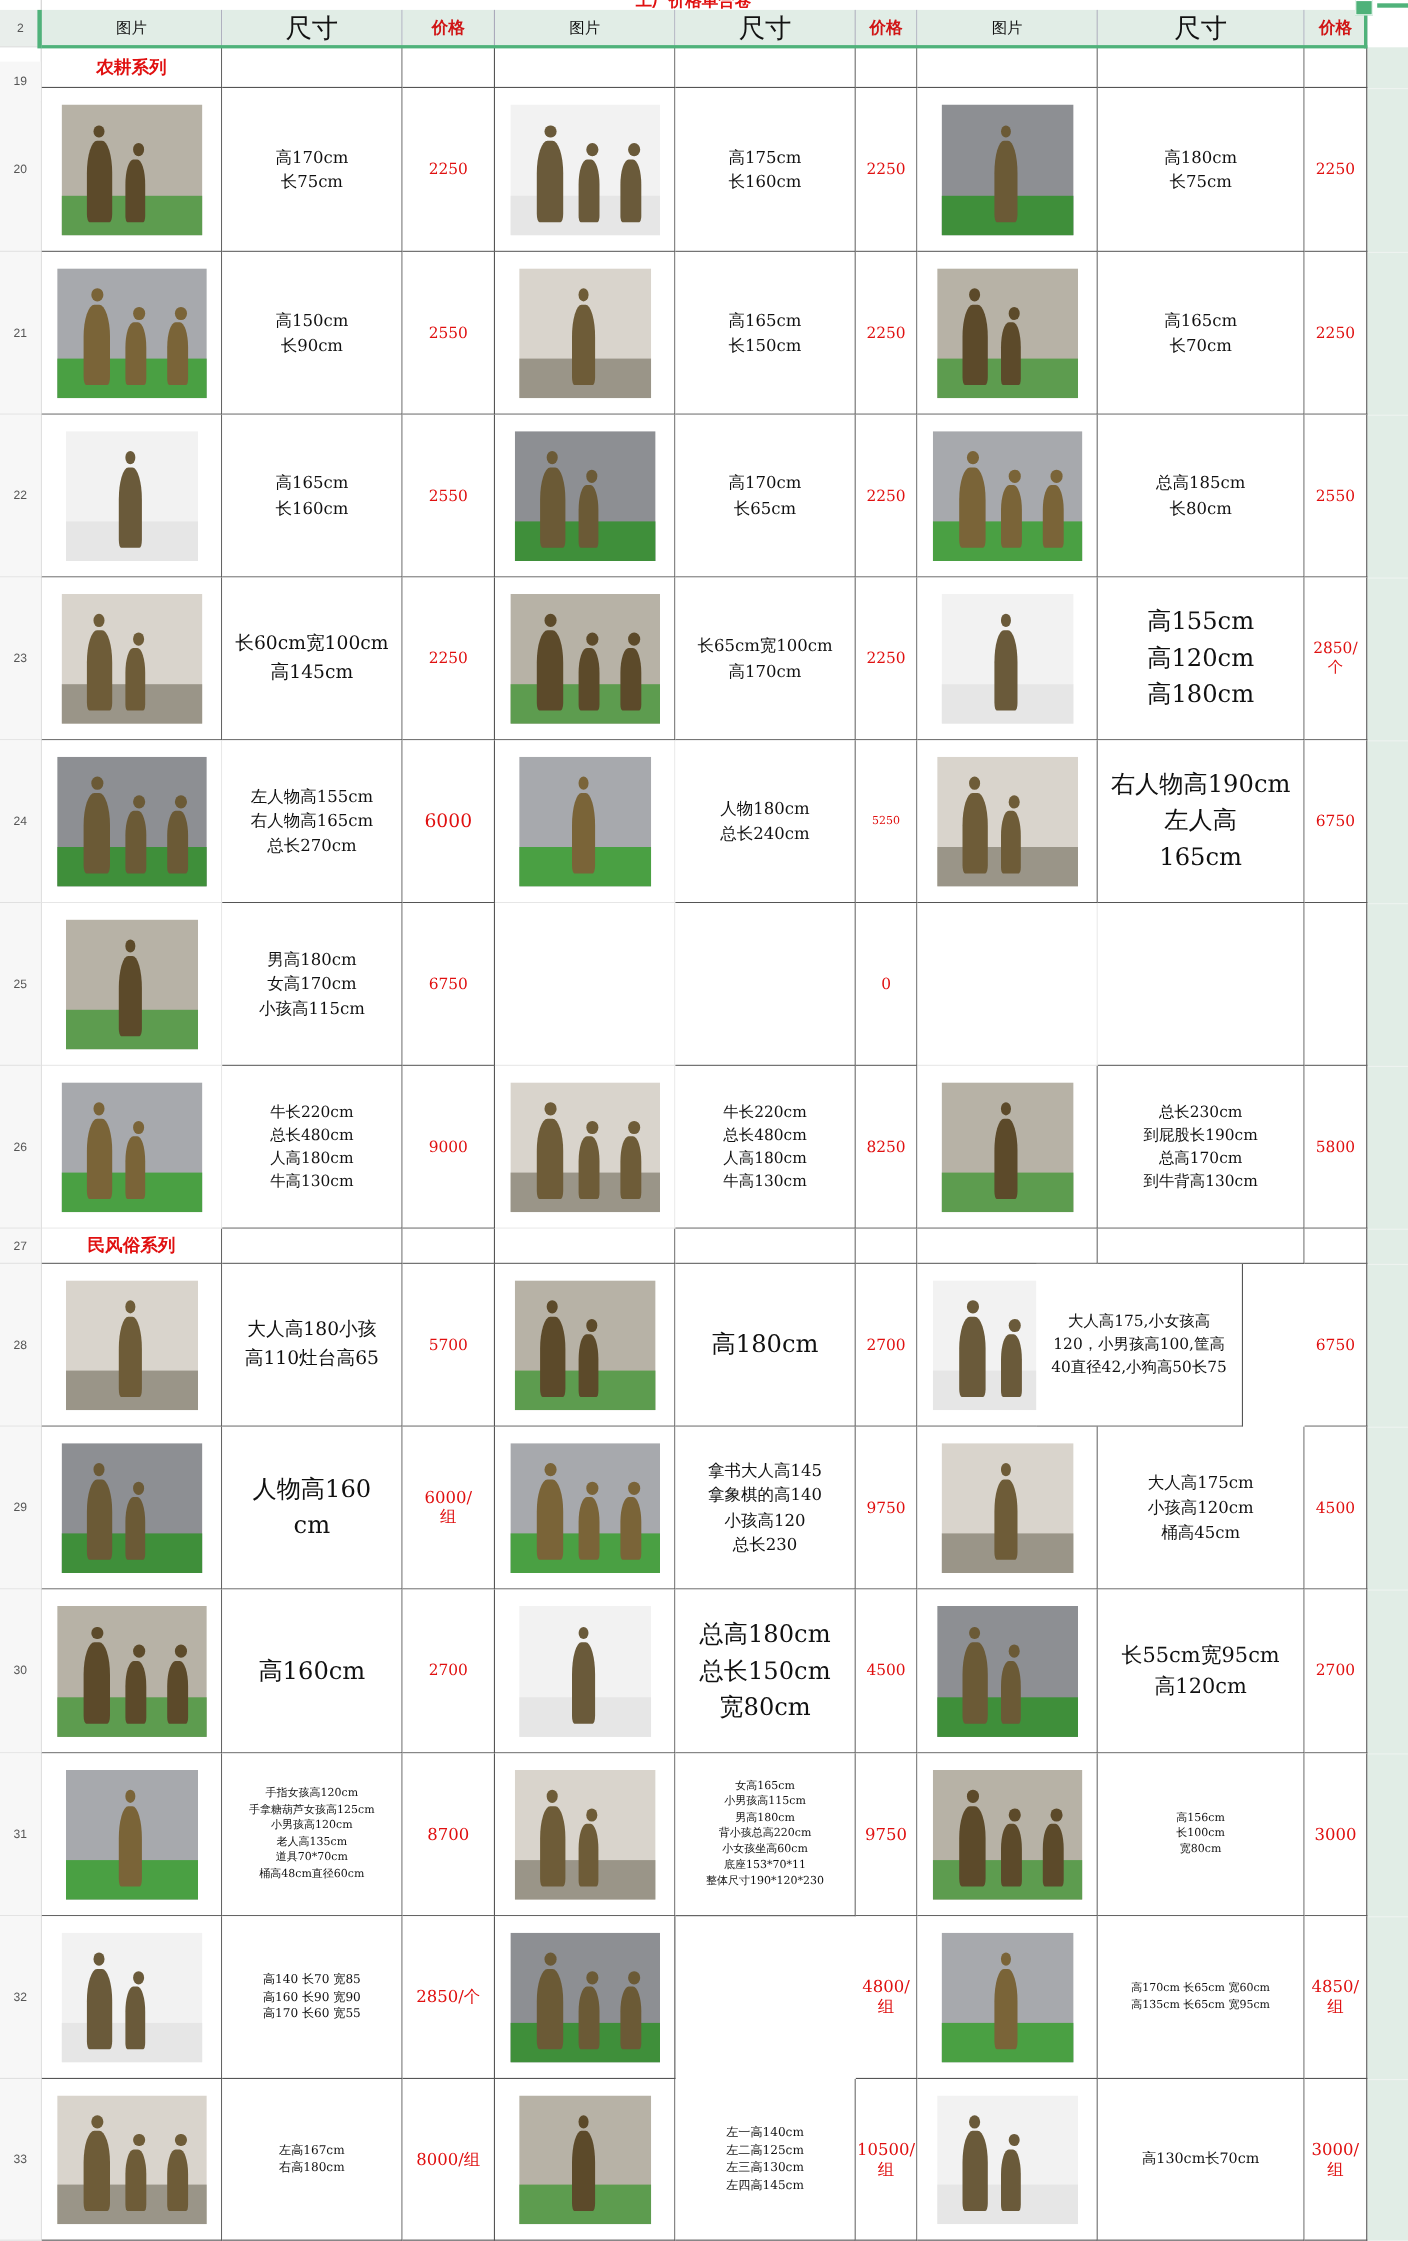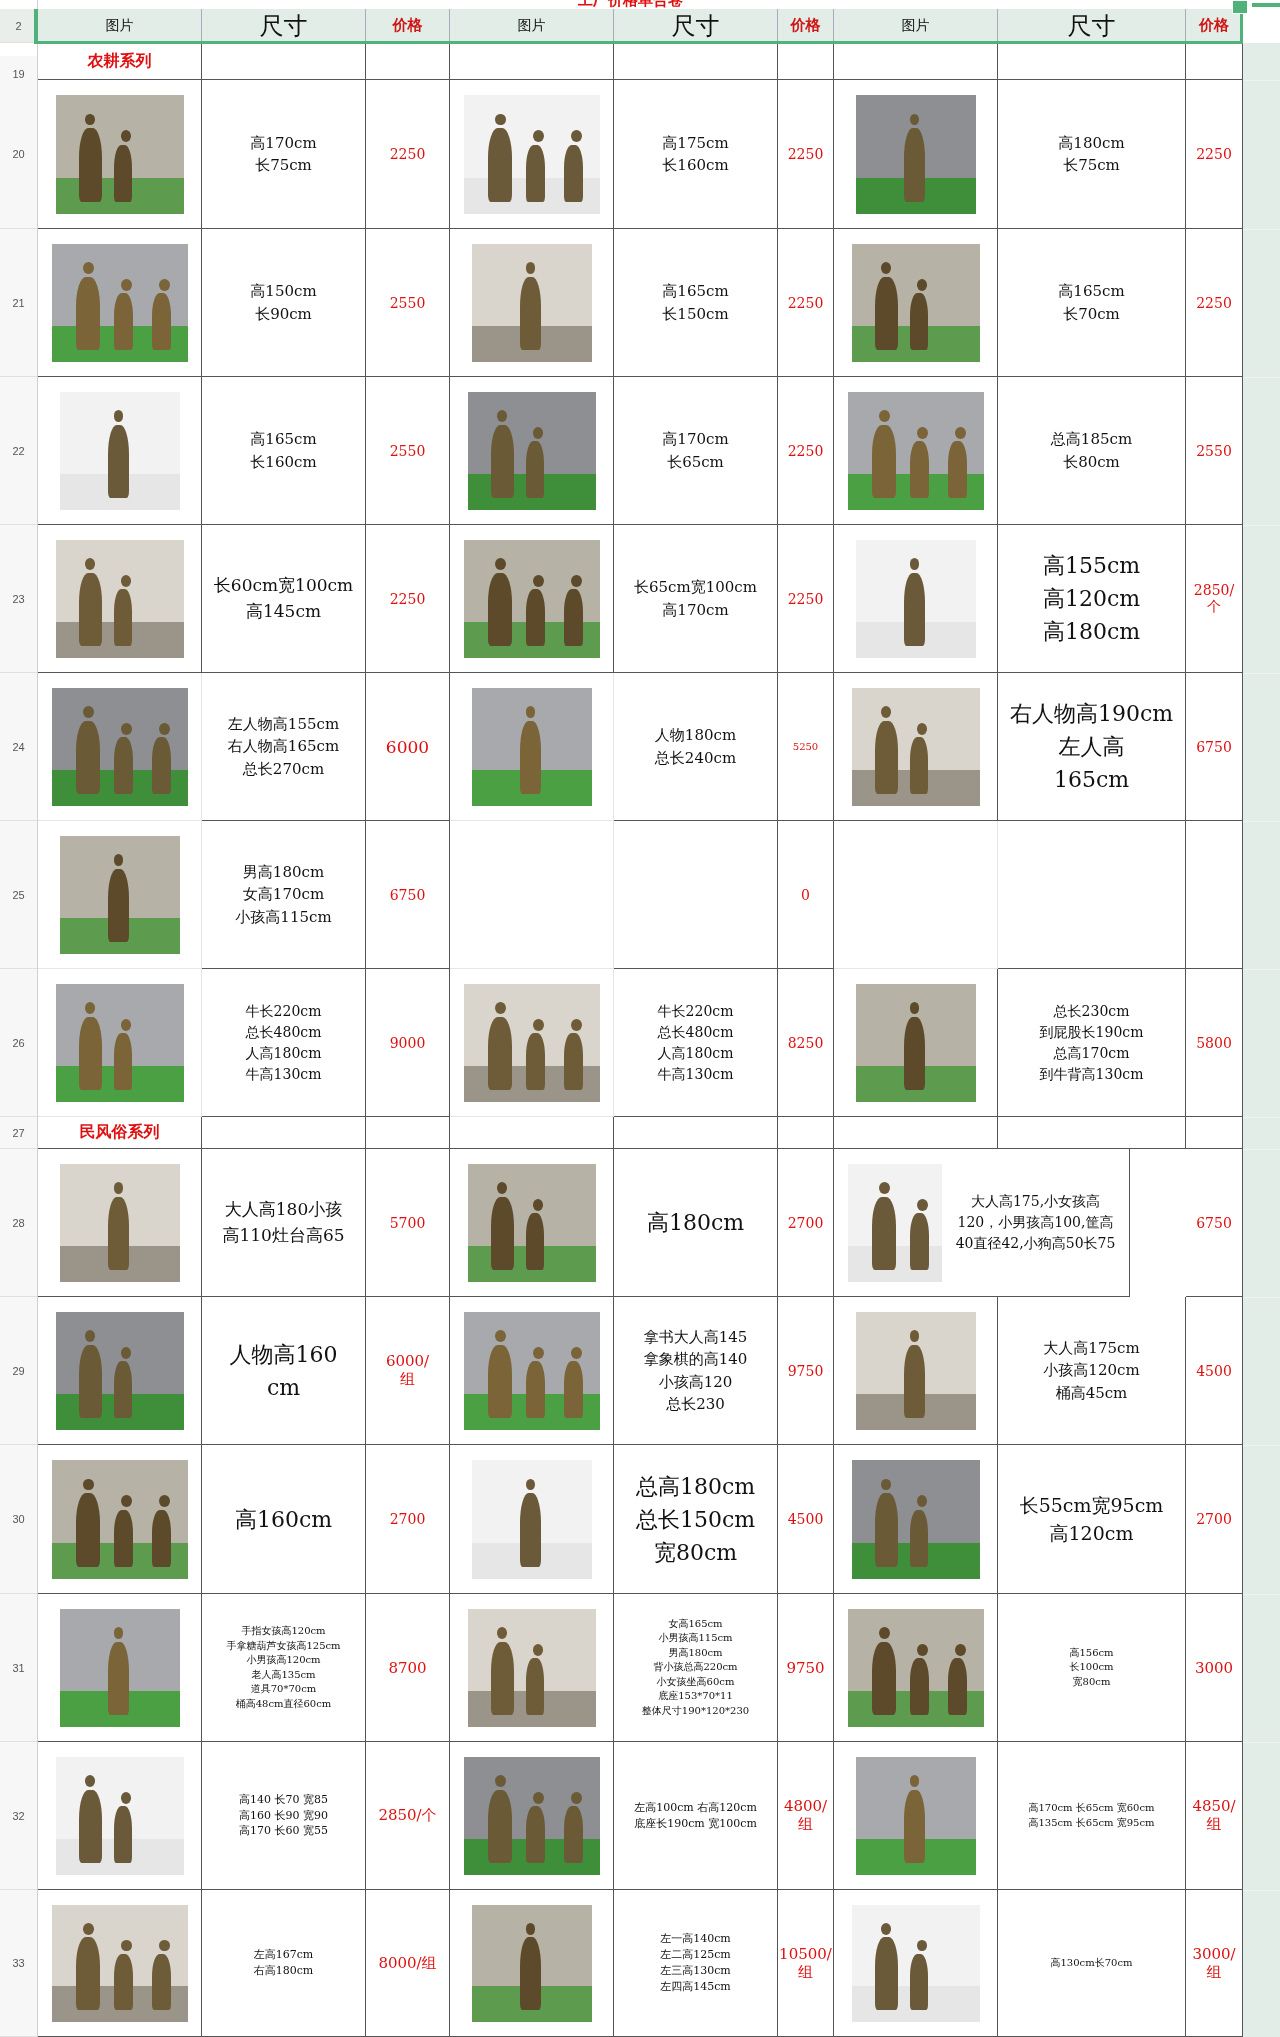--- a/index.html
+++ b/index.html
@@ -708,24 +708,20 @@
         <div class="bg" style="background: rgb(141, 143, 147);"></div>
         <div class="ground" style="background: rgb(63, 143, 58);"></div>
         <div class="fig" style="background: rgb(107, 90, 54); left: 18%;"></div>
         <div class="head" style="background: rgb(107, 90, 54); left: 23%; bottom: 74%;"></div>
         <div class="fig2" style="background: rgb(107, 90, 54); left: 46%;"></div>
         <div class="head" style="background: rgb(107, 90, 54); left: 51%; bottom: 60%;"></div>
         <div class="fig2" style="background: rgb(107, 90, 54); left: 74%;"></div>
         <div class="head" style="background: rgb(107, 90, 54); left: 79%; bottom: 60%;"></div>
       </div>
     </div>
-    <div class="cell" style="left: 614px; top: 1742px; width: 164px; height: 148px;">
-      <span class="size-txt" style="font-size: 11px; line-height: 1.45;">左高100cm 右高120cm
-底座长190cm 宽100cm</span>
-    </div>
     <div class="cell" style="left: 778px; top: 1742px; width: 56px; height: 148px;">
       <span class="price-txt" style="font-size: 15px;">4800/
 组</span>
     </div>
     <div class="cell" style="left: 834px; top: 1742px; width: 164px; height: 148px;">
       <div class="img" style="width: 120px; height: 118px;">
         <div class="bg" style="background: rgb(167, 169, 173);"></div>
         <div class="ground" style="background: rgb(74, 160, 67);"></div>
         <div class="fig" style="background: rgb(122, 100, 56); left: 40%;"></div>
         <div class="head" style="background: rgb(122, 100, 56); left: 45%; bottom: 74%;"></div>
@@ -781,21 +777,21 @@
       <div class="img" style="width: 128px; height: 117px;">
         <div class="bg" style="background: rgb(242, 242, 242);"></div>
         <div class="ground" style="background: rgb(230, 230, 230);"></div>
         <div class="fig" style="background: rgb(106, 90, 58); left: 18%;"></div>
         <div class="head" style="background: rgb(106, 90, 58); left: 23%; bottom: 74%;"></div>
         <div class="fig2" style="background: rgb(106, 90, 58); left: 46%;"></div>
         <div class="head" style="background: rgb(106, 90, 58); left: 51%; bottom: 60%;"></div>
       </div>
     </div>
     <div class="cell" style="left: 998px; top: 1890px; width: 188px; height: 147px;">
-      <span class="size-txt" style="font-size: 10px; line-height: 1.45;">高130cm长70cm</span>
+      <span class="size-txt" style="font-size: 13px; line-height: 1.45;">高130cm长70cm</span>
     </div>
     <div class="cell" style="left: 1186px; top: 1890px; width: 57px; height: 147px;">
       <span class="price-txt" style="font-size: 15px;">3000/
 组</span>
     </div>
     <div class="hdr-green-line"></div>
     <div class="sel-left"></div>
     <div class="sel-right"></div>
     <div class="corner-handle"></div>
     <div class="corner-line"></div>

